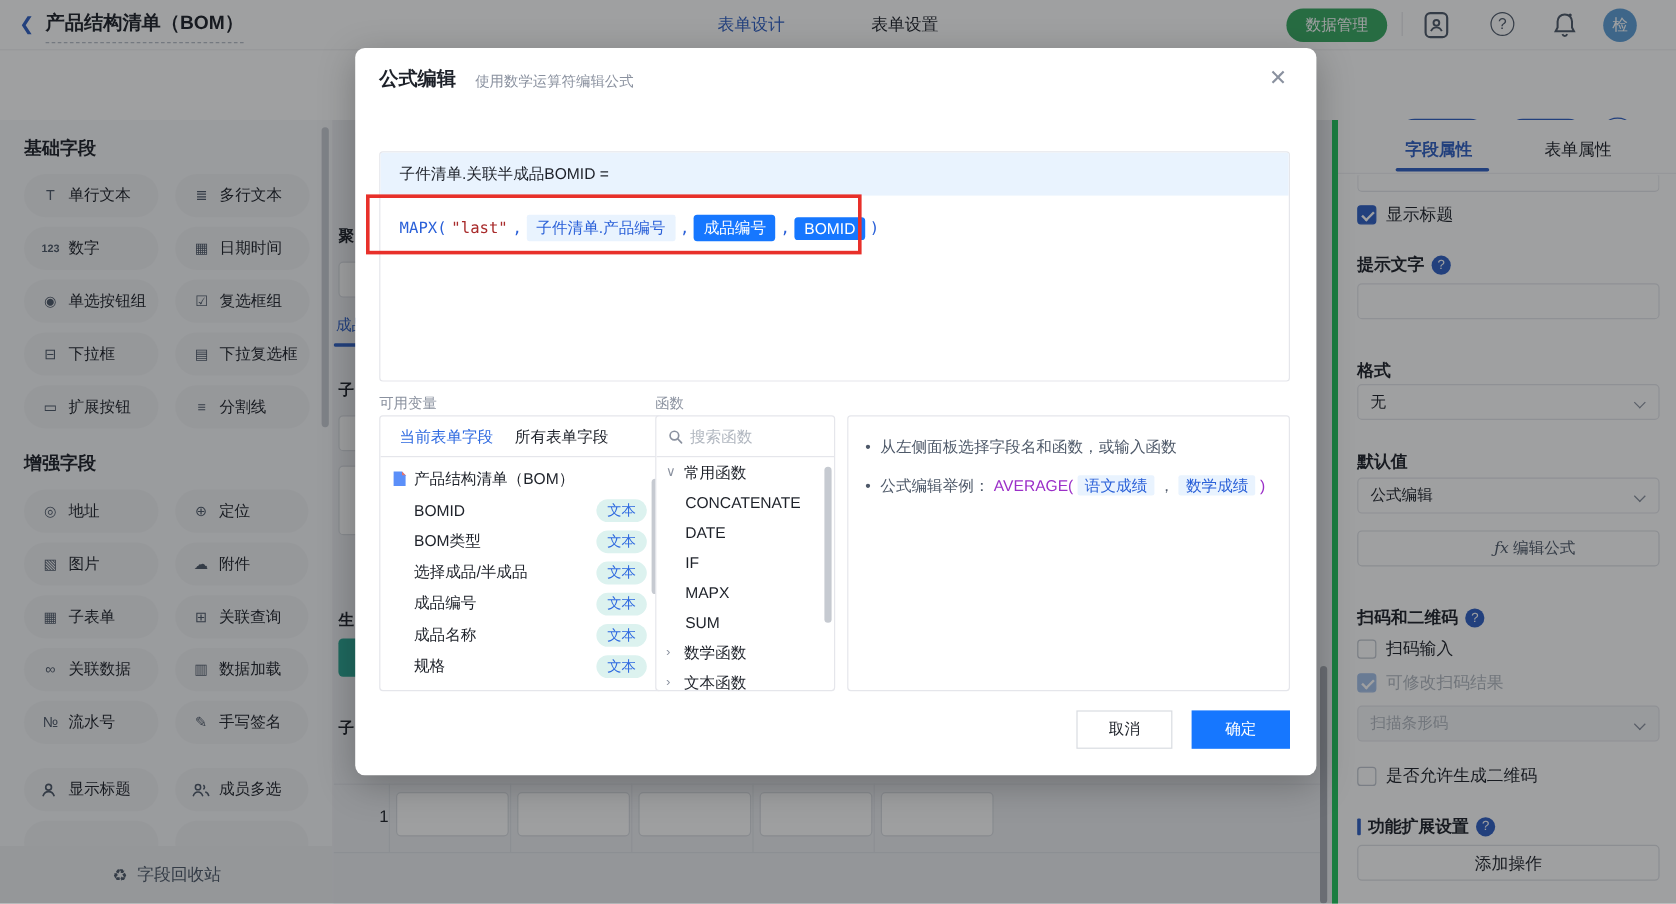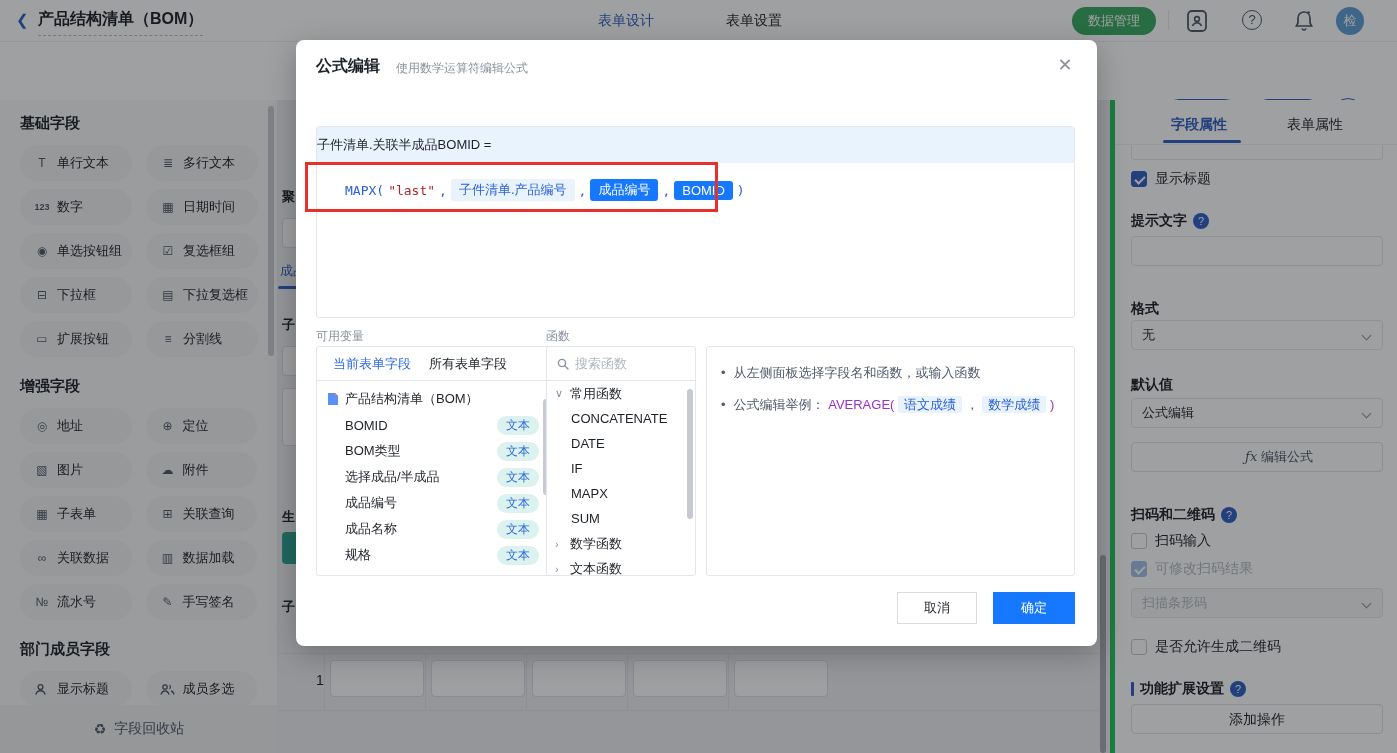--- a/index.html
+++ b/index.html
@@ -70,23 +70,23 @@
   .cbrow.dis { color:#b4bac2; cursor:default; }
   .bluebar { width:3px; height:14px; background:#2f5fc4; border-radius:1px; }
 
   
   .mask { position:absolute; inset:0; background:rgba(15,17,20,0.40); z-index:40; }
   .modal { position:absolute; left:296px; top:40px; width:801px; height:606px; background:#fff; border-radius:8px; z-index:50; box-shadow:0 8px 30px rgba(0,0,0,.25); }
   .m-title { position:absolute; left:20px; top:16px; font-size:16px; font-weight:700; color:#1d2129; }
   .m-sub { position:absolute; left:100px; top:20px; font-size:12px; color:#8a919f; }
   .m-close { position:absolute; left:756px; top:12px; width:26px; height:26px; font-size:18px; color:#8a919f; text-align:center; line-height:26px; cursor:pointer; }
   .editor { position:absolute; left:20px; top:86px; width:759px; height:192px; border:1px solid #e5e6eb; border-radius:3px; background:#fff; overflow:hidden; }
-  .editor-head { height:36px; background:#e9f3fe; font-size:13px; color:#1d2129; line-height:36px; }
+  .editor-head { height:36px; background:#e9f3fe; font-size:13px; color:#1d2129; line-height:36px; padding-left:16px; }
   .formula-line { padding:16px 0 0 16px; font-family:"DejaVu Sans Mono","Liberation Mono",monospace; font-size:13px; display:flex; align-items:center; gap:4px; flex-wrap:nowrap; }
-  .f-fn { color:#2a60d8;margin-left:12px; }
+  .f-fn { color:#2a60d8; }
   .f-str { color:#a82a2a; }
   .f-pn { color:#2a60d8; }
   .chip-light { font-family:"Liberation Sans",sans-serif; background:#e9f3fe; color:#2a60d8; font-size:13px; padding:2px 8px; border-radius:2px; }
   .chip-solid { font-family:"Liberation Sans",sans-serif; background:#1677ff; color:#fff; font-size:13px; padding:2px 8px; border-radius:3px; }
   .redbox { position:absolute; left:9px; top:122px; width:413px; height:50px; border:3px solid #e8302a; z-index:10; pointer-events:none; }
   .m-seclabel { position:absolute; top:288px; font-size:12px; color:#8a919f; }
   .mpanel { position:absolute; top:306px; height:230px; border:1px solid #e5e6eb; border-radius:3px; background:#fff; overflow:hidden; }
   .varpanel { left:20px; width:236px; }
   .vtabs { height:34px; border-bottom:1px solid #e5e6eb; display:flex; align-items:center; gap:18px; padding-left:16px; font-size:13px; }
   .vtab { color:#1d2129; cursor:pointer; }
@@ -255,21 +255,20 @@
       <div class="pill">
           <span class="pi">№</span>
           <span class="pl">流水号</span>
         </div>
       <div class="pill">
           <span class="pi">✎</span>
           <span class="pl">手写签名</span>
         </div>
     </div>
 
-    <div class="sec-title">部门成员字段</div>
     <div class="pill-grid">
       <div class="pill">
         <span class="pi">
             <svg width="13" height="13" viewBox="0 0 13 13">
               <circle cx="6.5" cy="4" r="2.4" fill="none" stroke="#4e5969" stroke-width="1.4"></circle>
               <path d="M1.8 11.5c.8-2.6 2.5-3.8 4.7-3.8s3.9 1.2 4.7 3.8" fill="none" stroke="#4e5969" stroke-width="1.4"></path>
             </svg>
           </span>
         <span class="pl">显示标题</span>
       </div>

